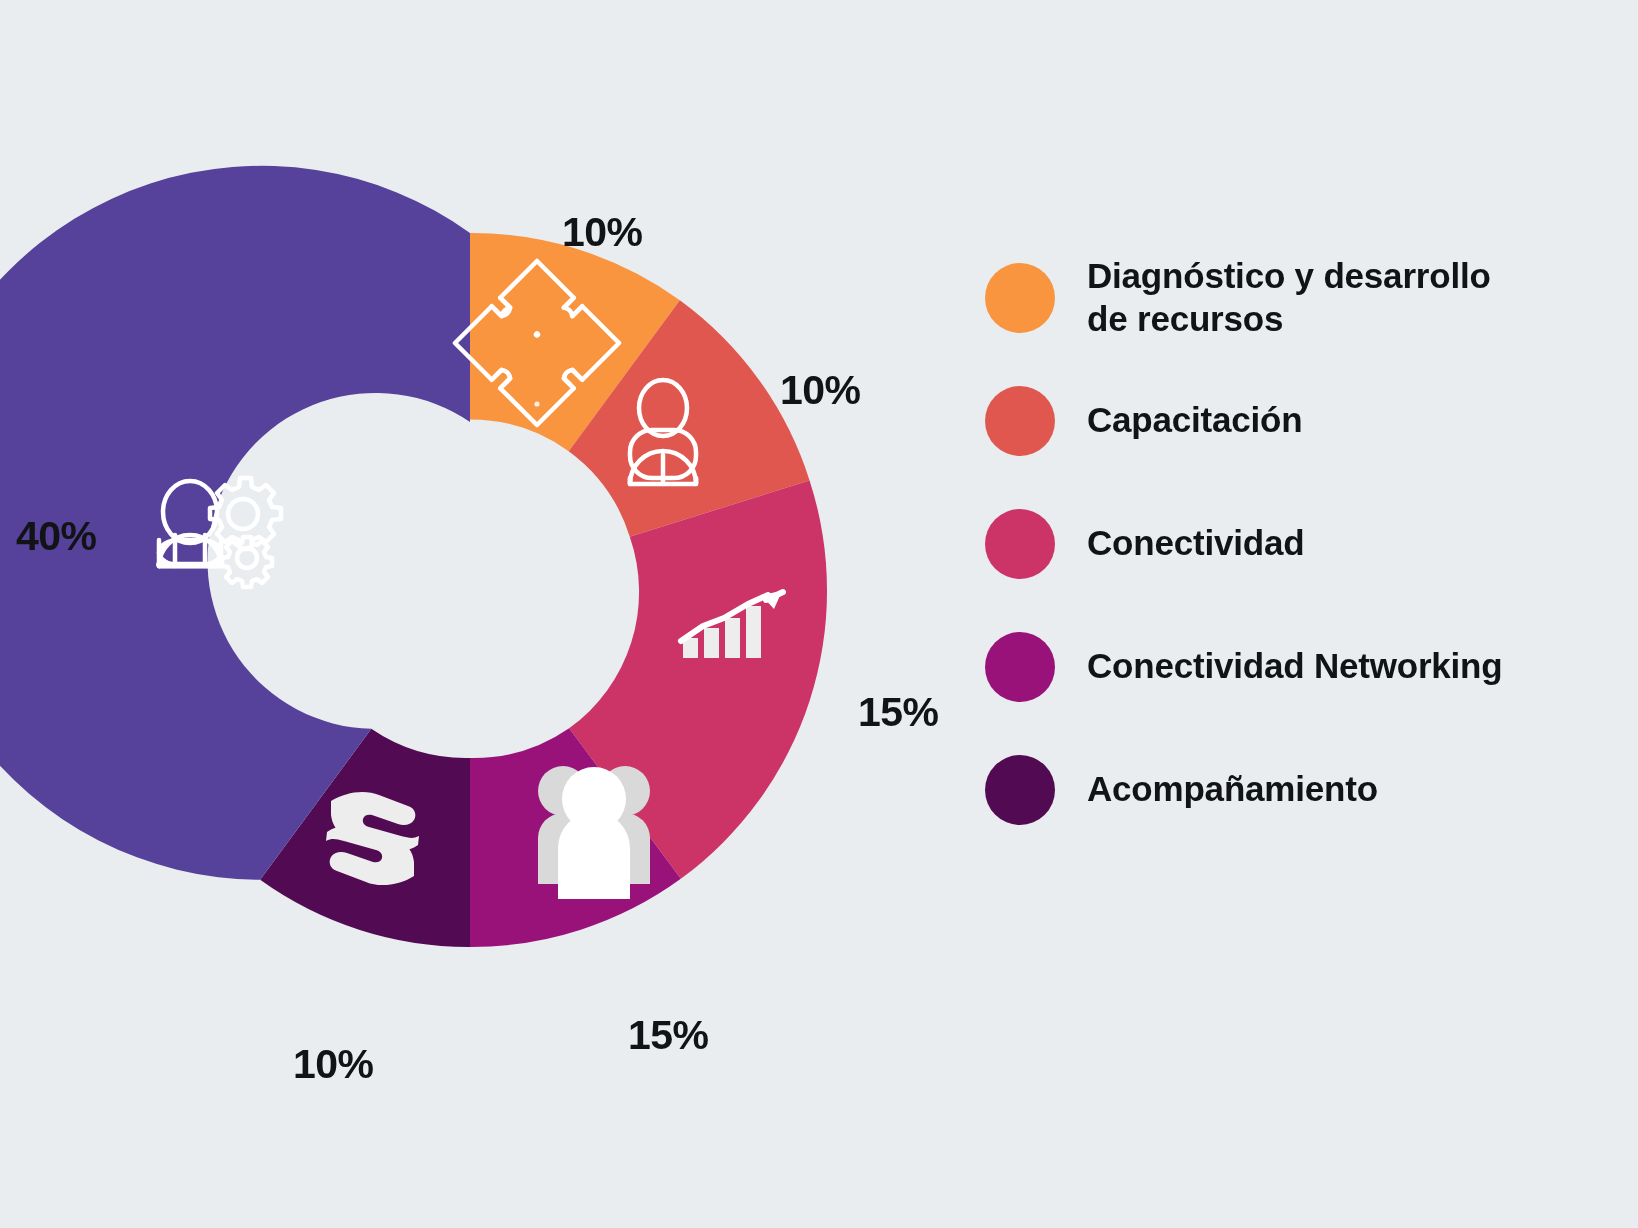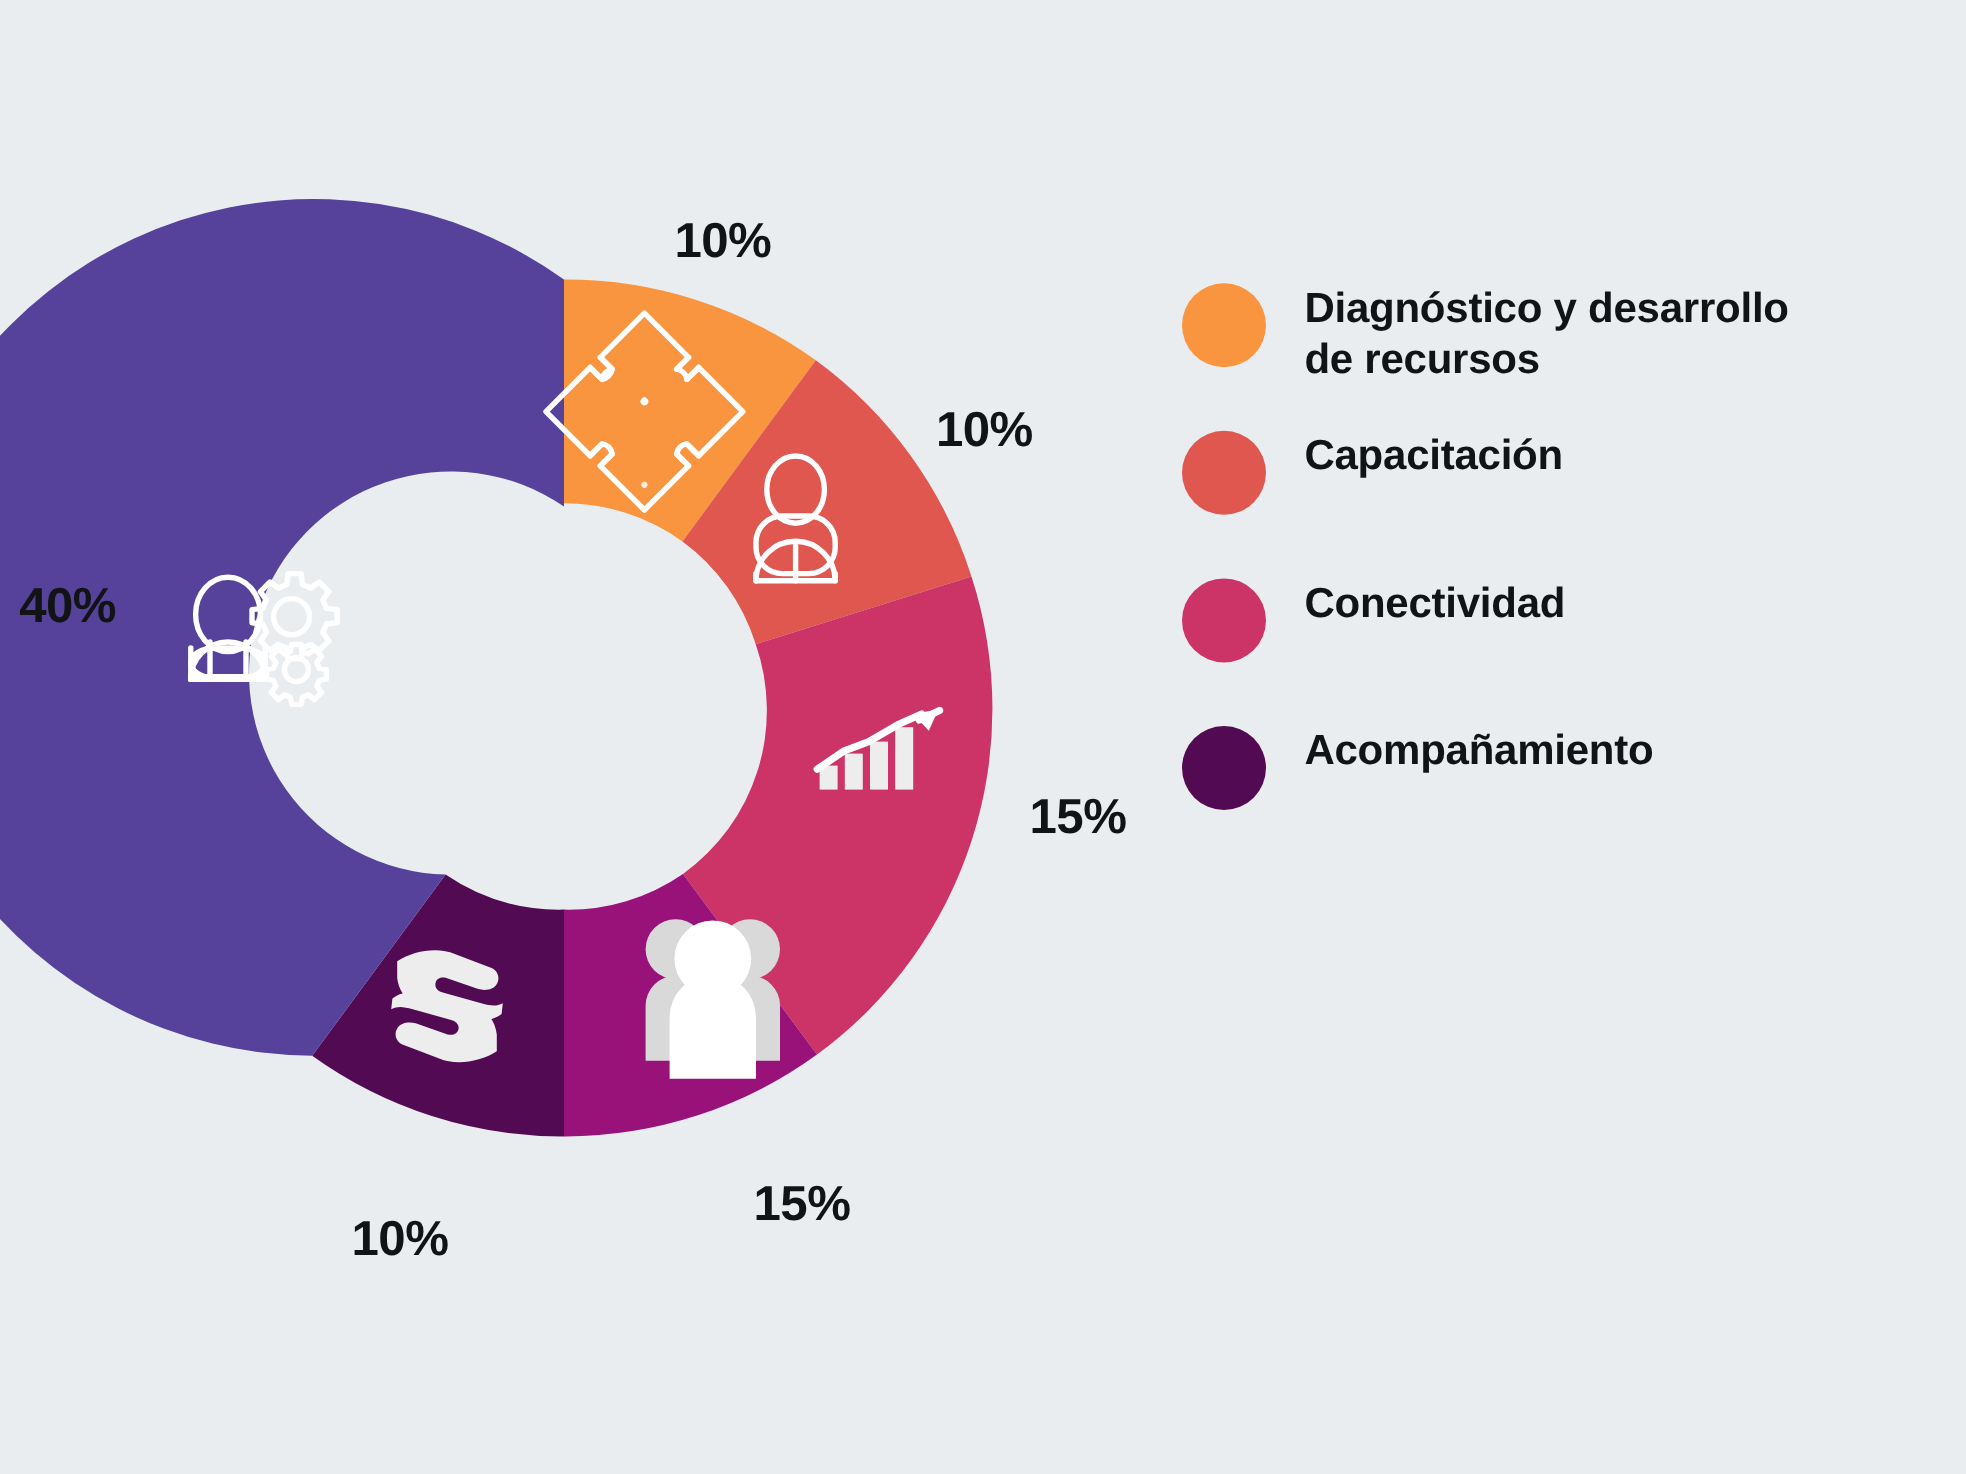--- a/index.html
+++ b/index.html
@@ -38,31 +38,33 @@
   
   .pct-label {
     position: absolute;
     font-family: "Liberation Sans", sans-serif;
     font-weight: bold;
     font-size: 41px;
     color: #111315;
     letter-spacing: -0.5px;
     white-space: nowrap;
     line-height: 1;
+    margin-top: 32px;
   }
 
   
   #legend {
     position: absolute;
     left: 985px;
     top: 236px;
     width: 620px;
   }
   .legend-item {
     display: flex;
+    align-items: center;
     height: 123px;
   }
   .legend-swatch {
     width: 70px;
     height: 70px;
     border-radius: 50%;
     flex: 0 0 70px;
     margin-right: 32px;
   }
   .legend-label {
@@ -229,20 +231,24 @@
     <div class="legend-item">
       <span class="legend-swatch" style="background:#e0574f"></span>
       <span class="legend-label">Capacitación</span>
     </div>
 
     <div class="legend-item">
       <span class="legend-swatch" style="background:#cc3467"></span>
       <span class="legend-label">Conectividad</span>
     </div>
 
+    <div class="legend-item">
+      <span class="legend-swatch" style="background:#981279"></span>
+      <span class="legend-label">Conectividad Networking</span>
+    </div>
 
     <div class="legend-item">
       <span class="legend-swatch" style="background:#520b52"></span>
       <span class="legend-label">Acompañamiento</span>
     </div>
 
 
   </div>
 
 </div>

